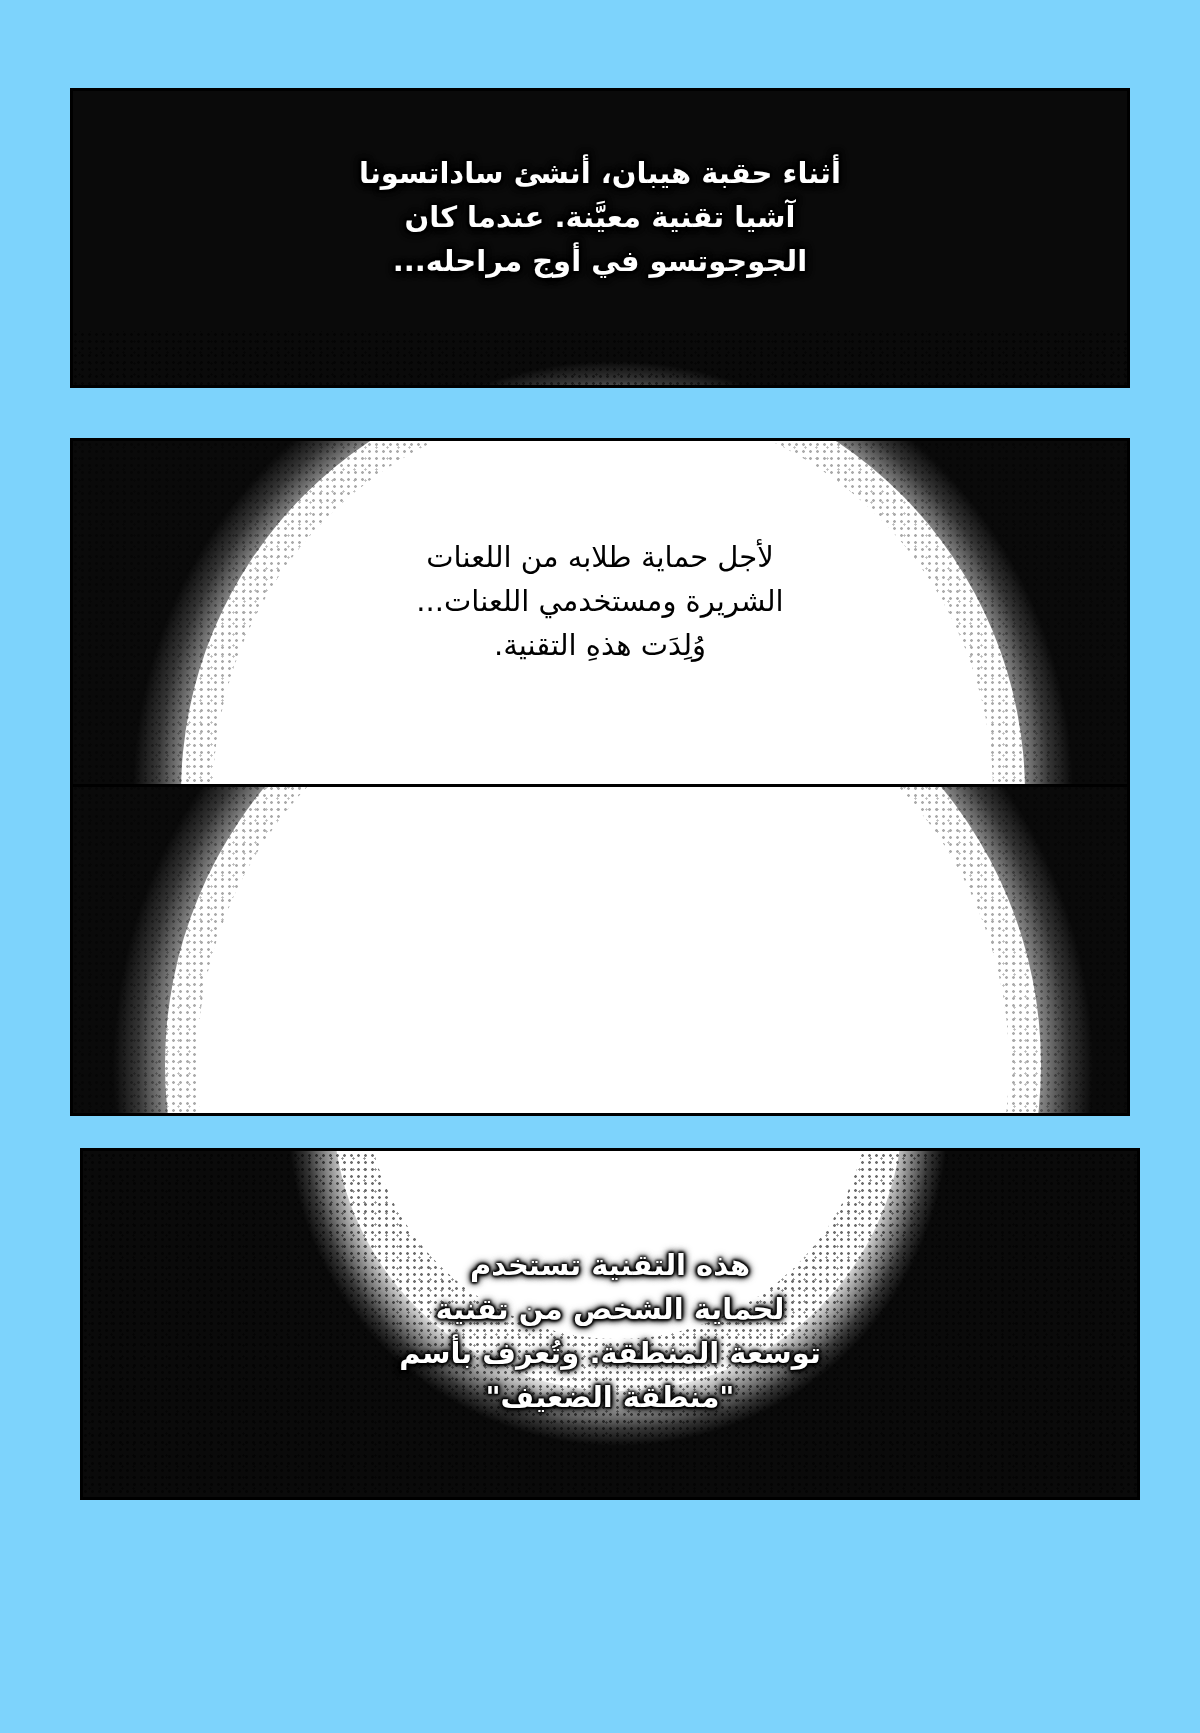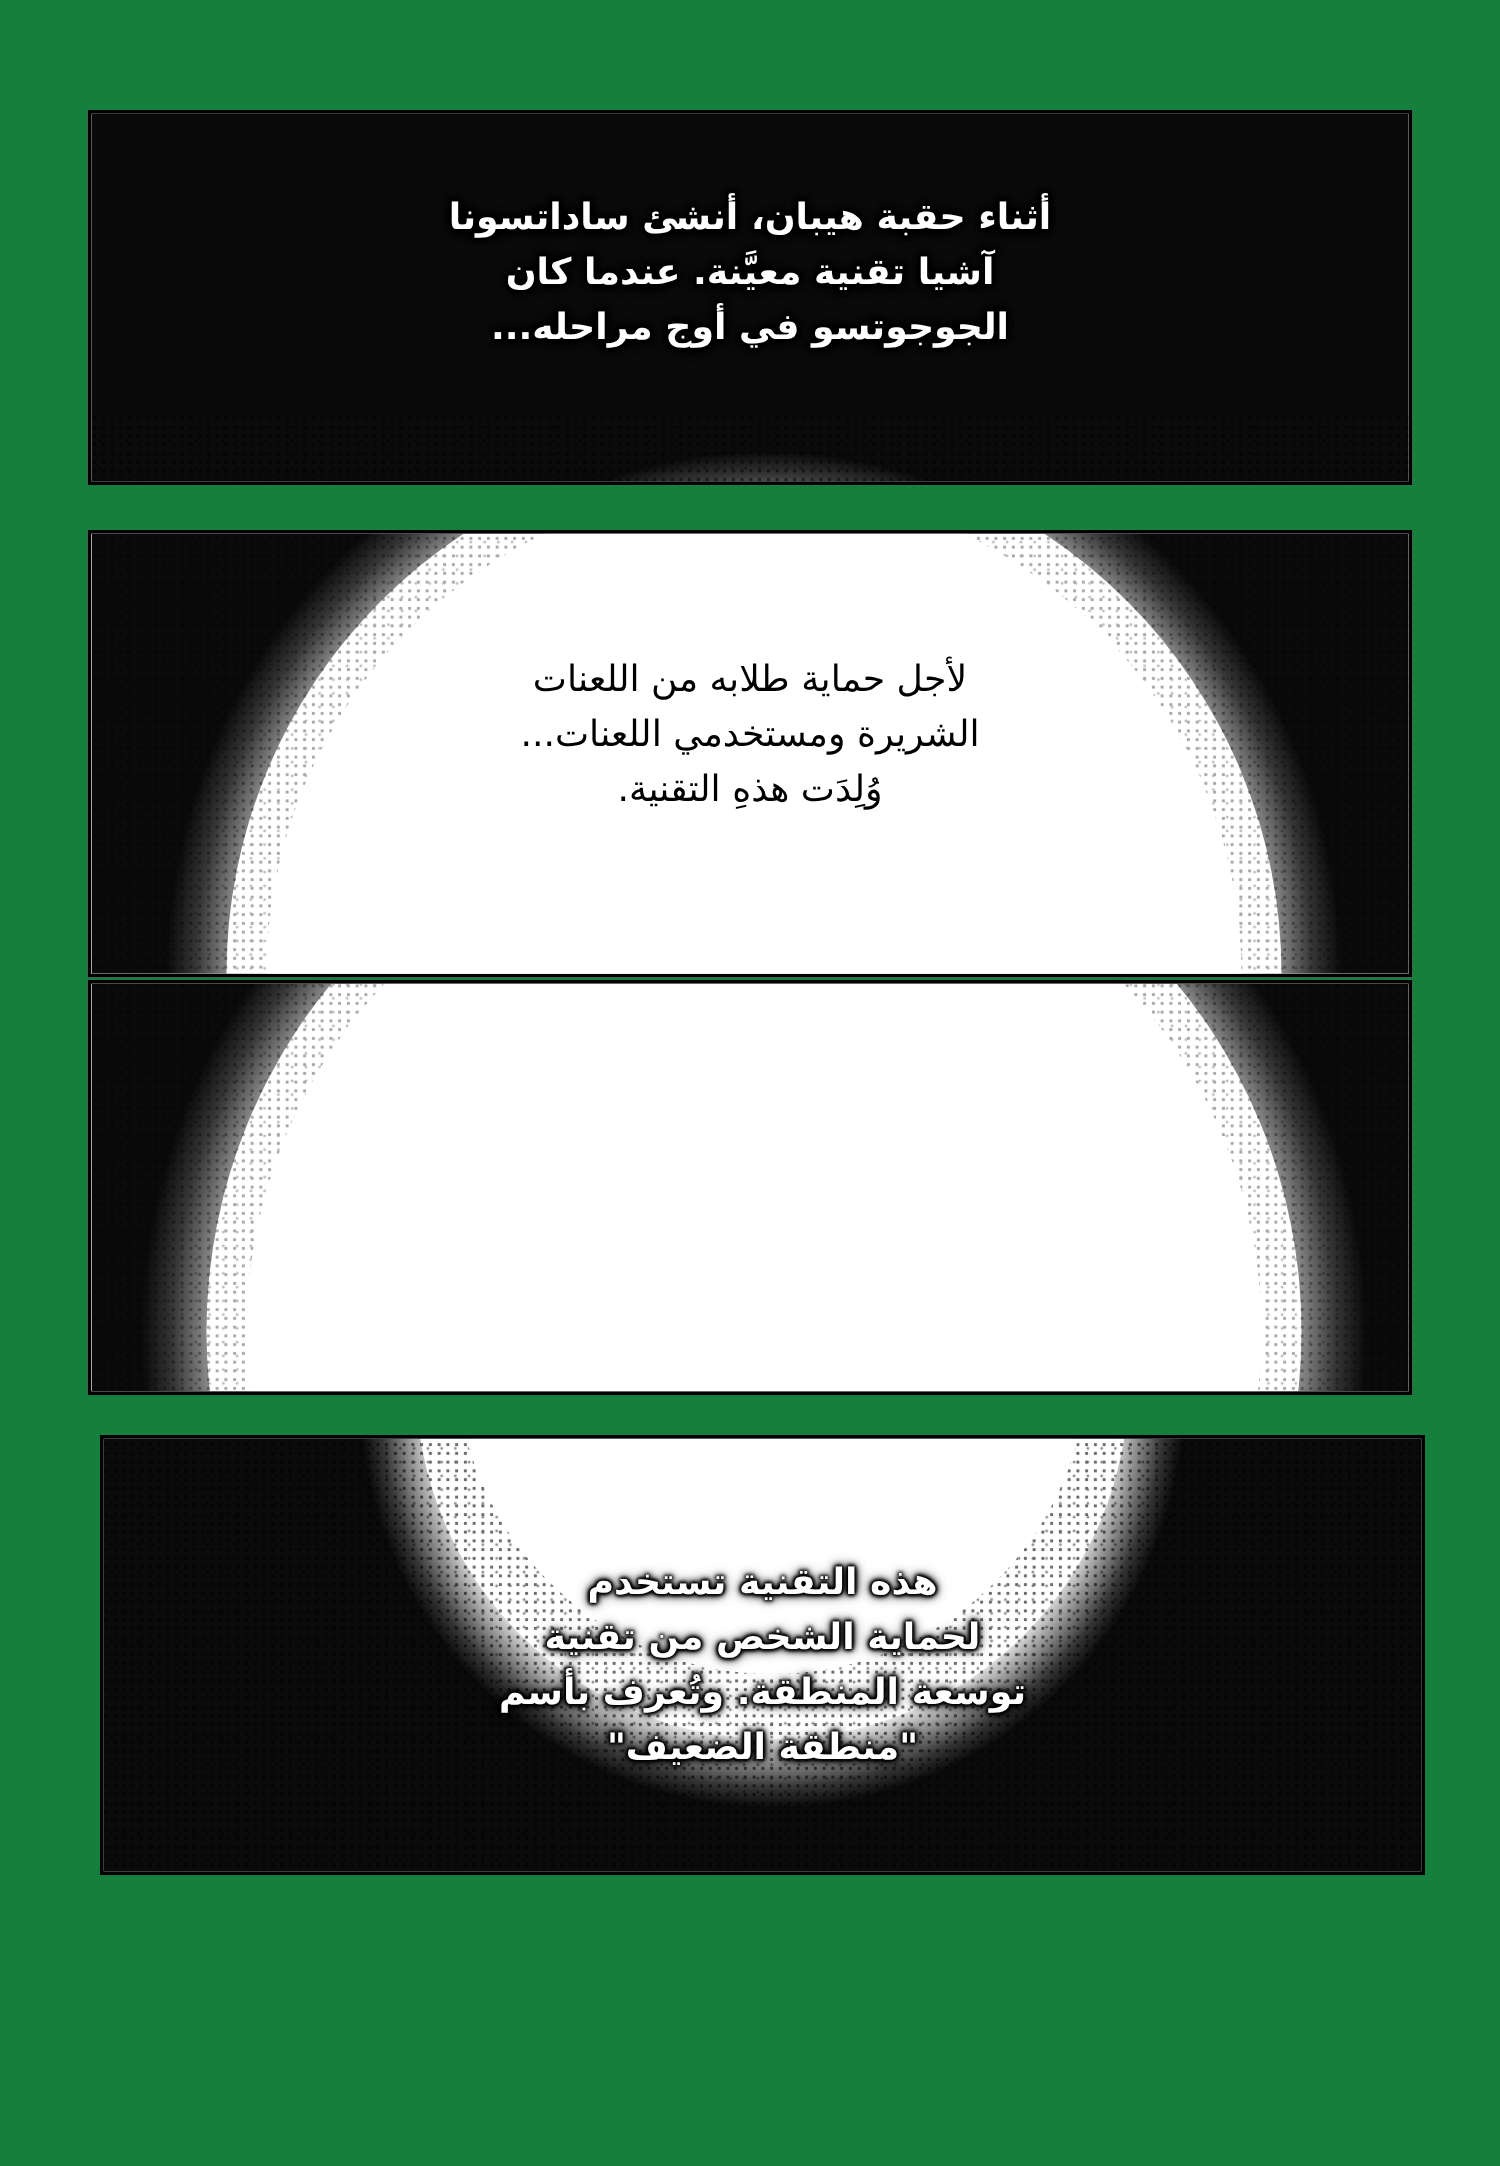--- a/index.html
+++ b/index.html
@@ -11,21 +11,21 @@
     width: 1200px;
     height: 1733px;
     position: relative;
     font-family: "DejaVu Sans", sans-serif;
     overflow: hidden;
   }
 
   .page {
     position: absolute;
     inset: 0;
-    background: #15803d;
+    background: #7dd3fc;
   }
 
   .panel {
     position: absolute;
     border: 3px solid #000000;
     overflow: hidden;
     box-sizing: border-box;
     background: #ffffff;
   }
 
@@ -107,21 +107,21 @@
 
       <div class="halo" style="left:160px; top:270px; width:760px; height:760px;"></div>
 
       <div class="speckle" style="inset:240px -20% -40% -20%; opacity:.55;"></div>
     </div>
     <div class="caption cap-dark" style="top:60px; font-size:29px;">أثناء حقبة هيبان، أنشئ ساداتسونا
 آشيا تقنية معيَّنة. عندما كان
 الجوجوتسو في أوج مراحله...</div>
   </div>
 
-  <div class="panel" style="left:70px; top:424px; width:1060px; height:358px;">
+  <div class="panel" style="left:70px; top:438px; width:1060px; height:358px;">
     <div class="art art-white">
 
       <div class="art art-black"></div>
       <div class="halo" style="left:60px; top:-118px; width:940px; height:940px;"></div>
       <div class="dome dome-light" style="left:108px; top:-70px; width:844px; height:844px;"></div>
       <div class="speckle" style="opacity:.35;"></div>
 
       <div class="dome dome-light" style="left:140px; top:-38px; width:780px; height:780px;"></div>
     </div>
     <div class="caption cap-light" style="top:94px; font-size:29px;">لأجل حماية طلابه من اللعنات

